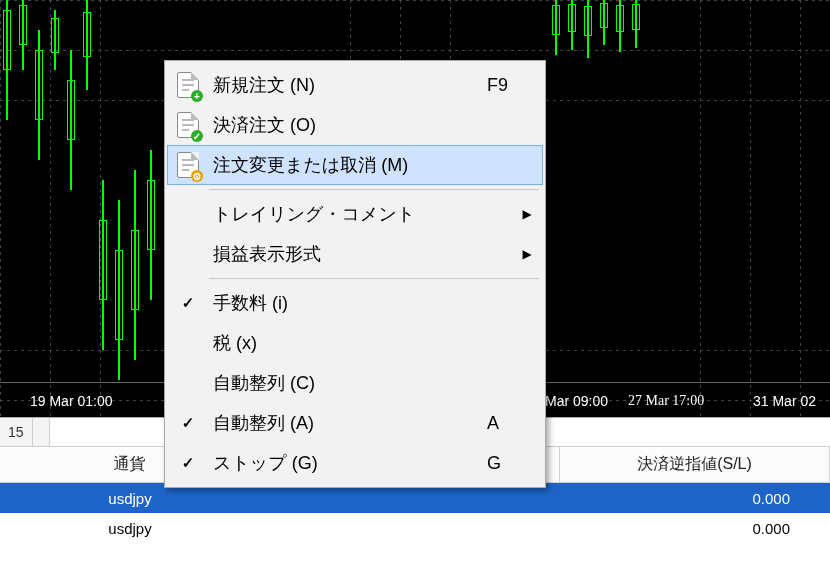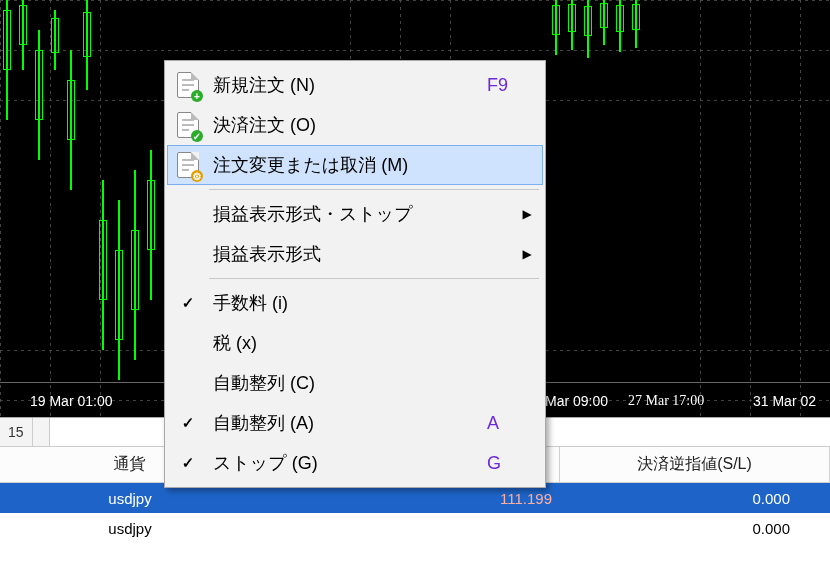--- a/index.html
+++ b/index.html
@@ -152,21 +152,21 @@
     position:absolute;
     left: 42px; right: 4px; top: 4px;
     height: 1px; background: #c8c8c8;
   }
   .context-menu .iconcol {
     width: 42px;
     display:flex; align-items:center; justify-content:center;
     flex: none;
   }
   .context-menu .label { flex: 1; padding-left: 4px; white-space: nowrap; }
-  .context-menu .accel { width: 50px; text-align: left; color: #6d28d9; }
+  .context-menu .accel { width: 50px; text-align: left; color: #000000; }
   .context-menu .arrow { width: 20px; text-align: center; color:#000; font-size:12px;}
   .context-menu .row.hover {
     background: #cfe3ff;
     outline: 1px solid #7bb0ef;
     outline-offset: -1px;
   }
   .checkmark {
     font-size: 15px; font-weight: bold;
   }
 
@@ -277,23 +277,20 @@
   </div>
 
   <div class="table-header">
     <div class="cell col-symbol">通貨</div>
     <div class="cell col-mid"></div>
     <div class="cell col-sl">決済逆指値(S/L)</div>
   </div>
 
   <div class="table-row row-selected">
     <div class="cell col-symbol" style="justify-content:center;">usdjpy</div>
-    <div class="cell col-mid right">
-      <span class="num-red">111.199</span>
-    </div>
     <div class="cell col-sl right" style="padding-right:40px;">0.000</div>
   </div>
 
   <div class="table-row">
     <div class="cell col-symbol" style="justify-content:center;">usdjpy</div>
     <div class="cell col-sl right" style="padding-right:40px;">0.000</div>
   </div>
 </div>
 
 <div class="context-menu">
@@ -328,21 +325,21 @@
         </div>
     </div>
     <div class="label">注文変更または取消 (M)</div>
     <div class="accel"></div>
   </div>
 
   <div class="row sep"></div>
 
   <div class="row">
     <div class="iconcol"></div>
-    <div class="label">損益表示形式・ストップ</div>
+    <div class="label">トレイリング・コメント</div>
     <div class="arrow">▶</div>
   </div>
 
   <div class="row">
     <div class="iconcol"></div>
     <div class="label">損益表示形式</div>
     <div class="arrow">▶</div>
   </div>
 
   <div class="row sep"></div>

